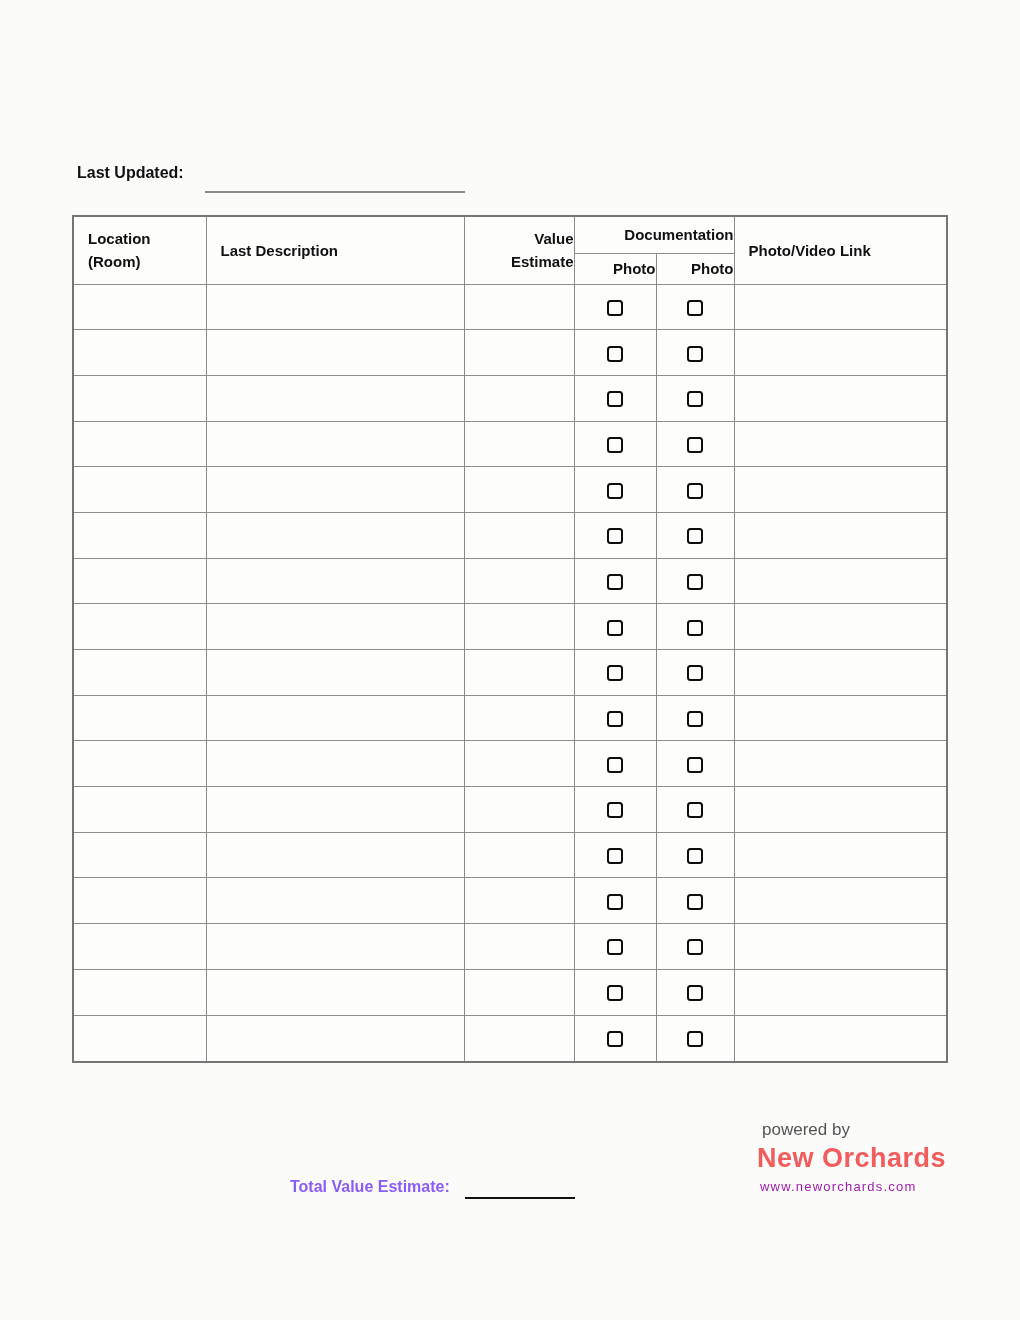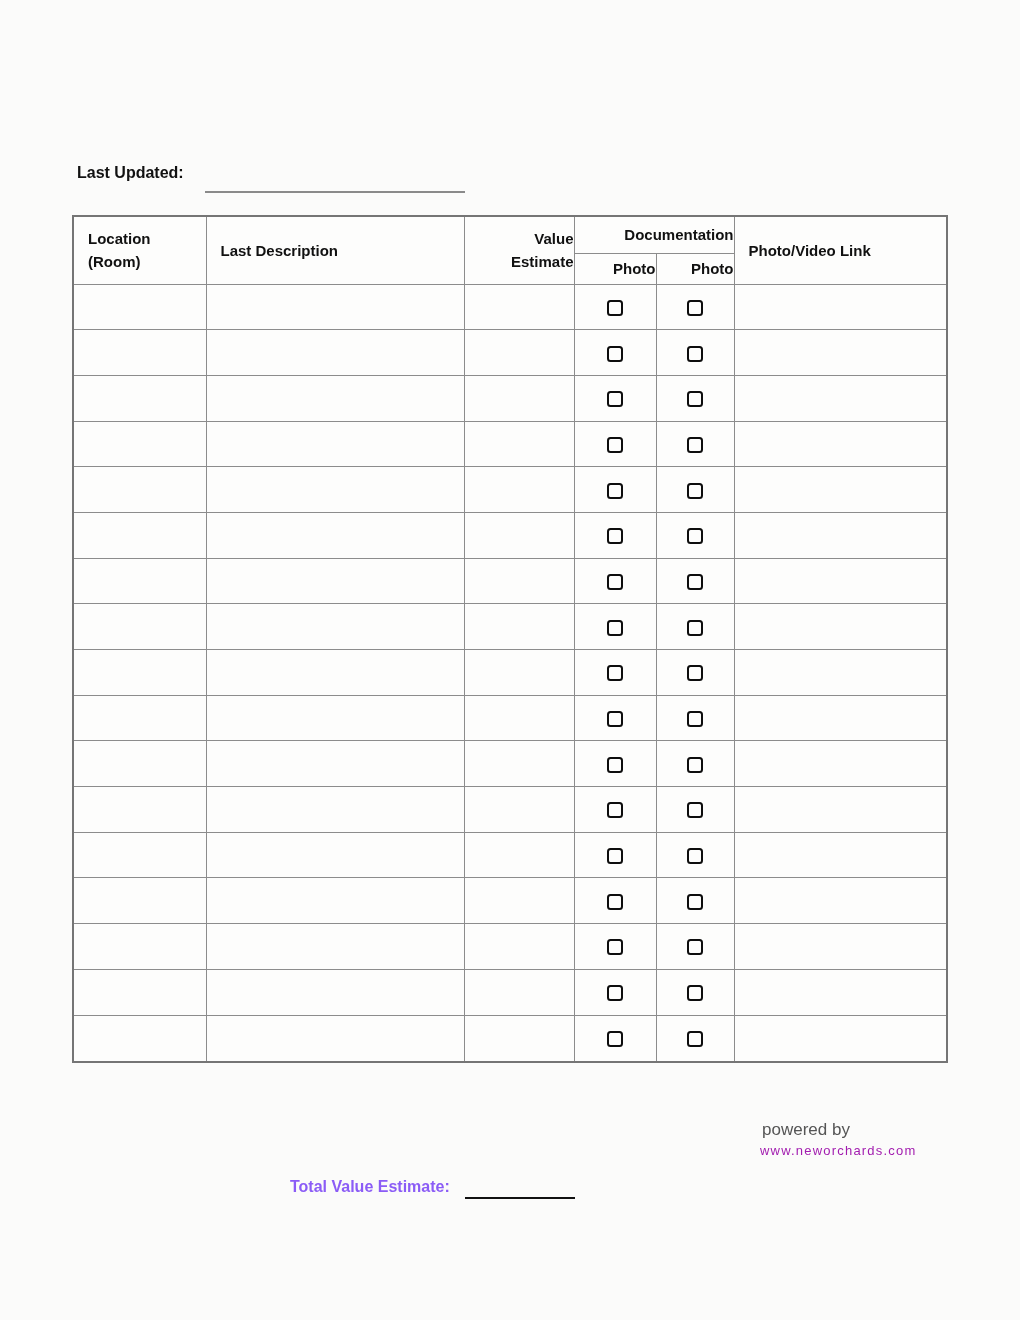--- a/index.html
+++ b/index.html
@@ -305,16 +305,17 @@
           <td></td>
         </tr>
       </tbody>
   </table>
 
   <div class="total-label">Total Value Estimate:</div>
   <div class="total-line"></div>
 
   <div class="brand-block">
     <div class="powered-by">powered by</div>
+    <div class="brand-name" style="color: rgb(241, 92, 92);">New Orchards</div>
     <div class="brand-url">www.neworchards.com</div>
   </div>
 
 </div>
 
 </body></html>

